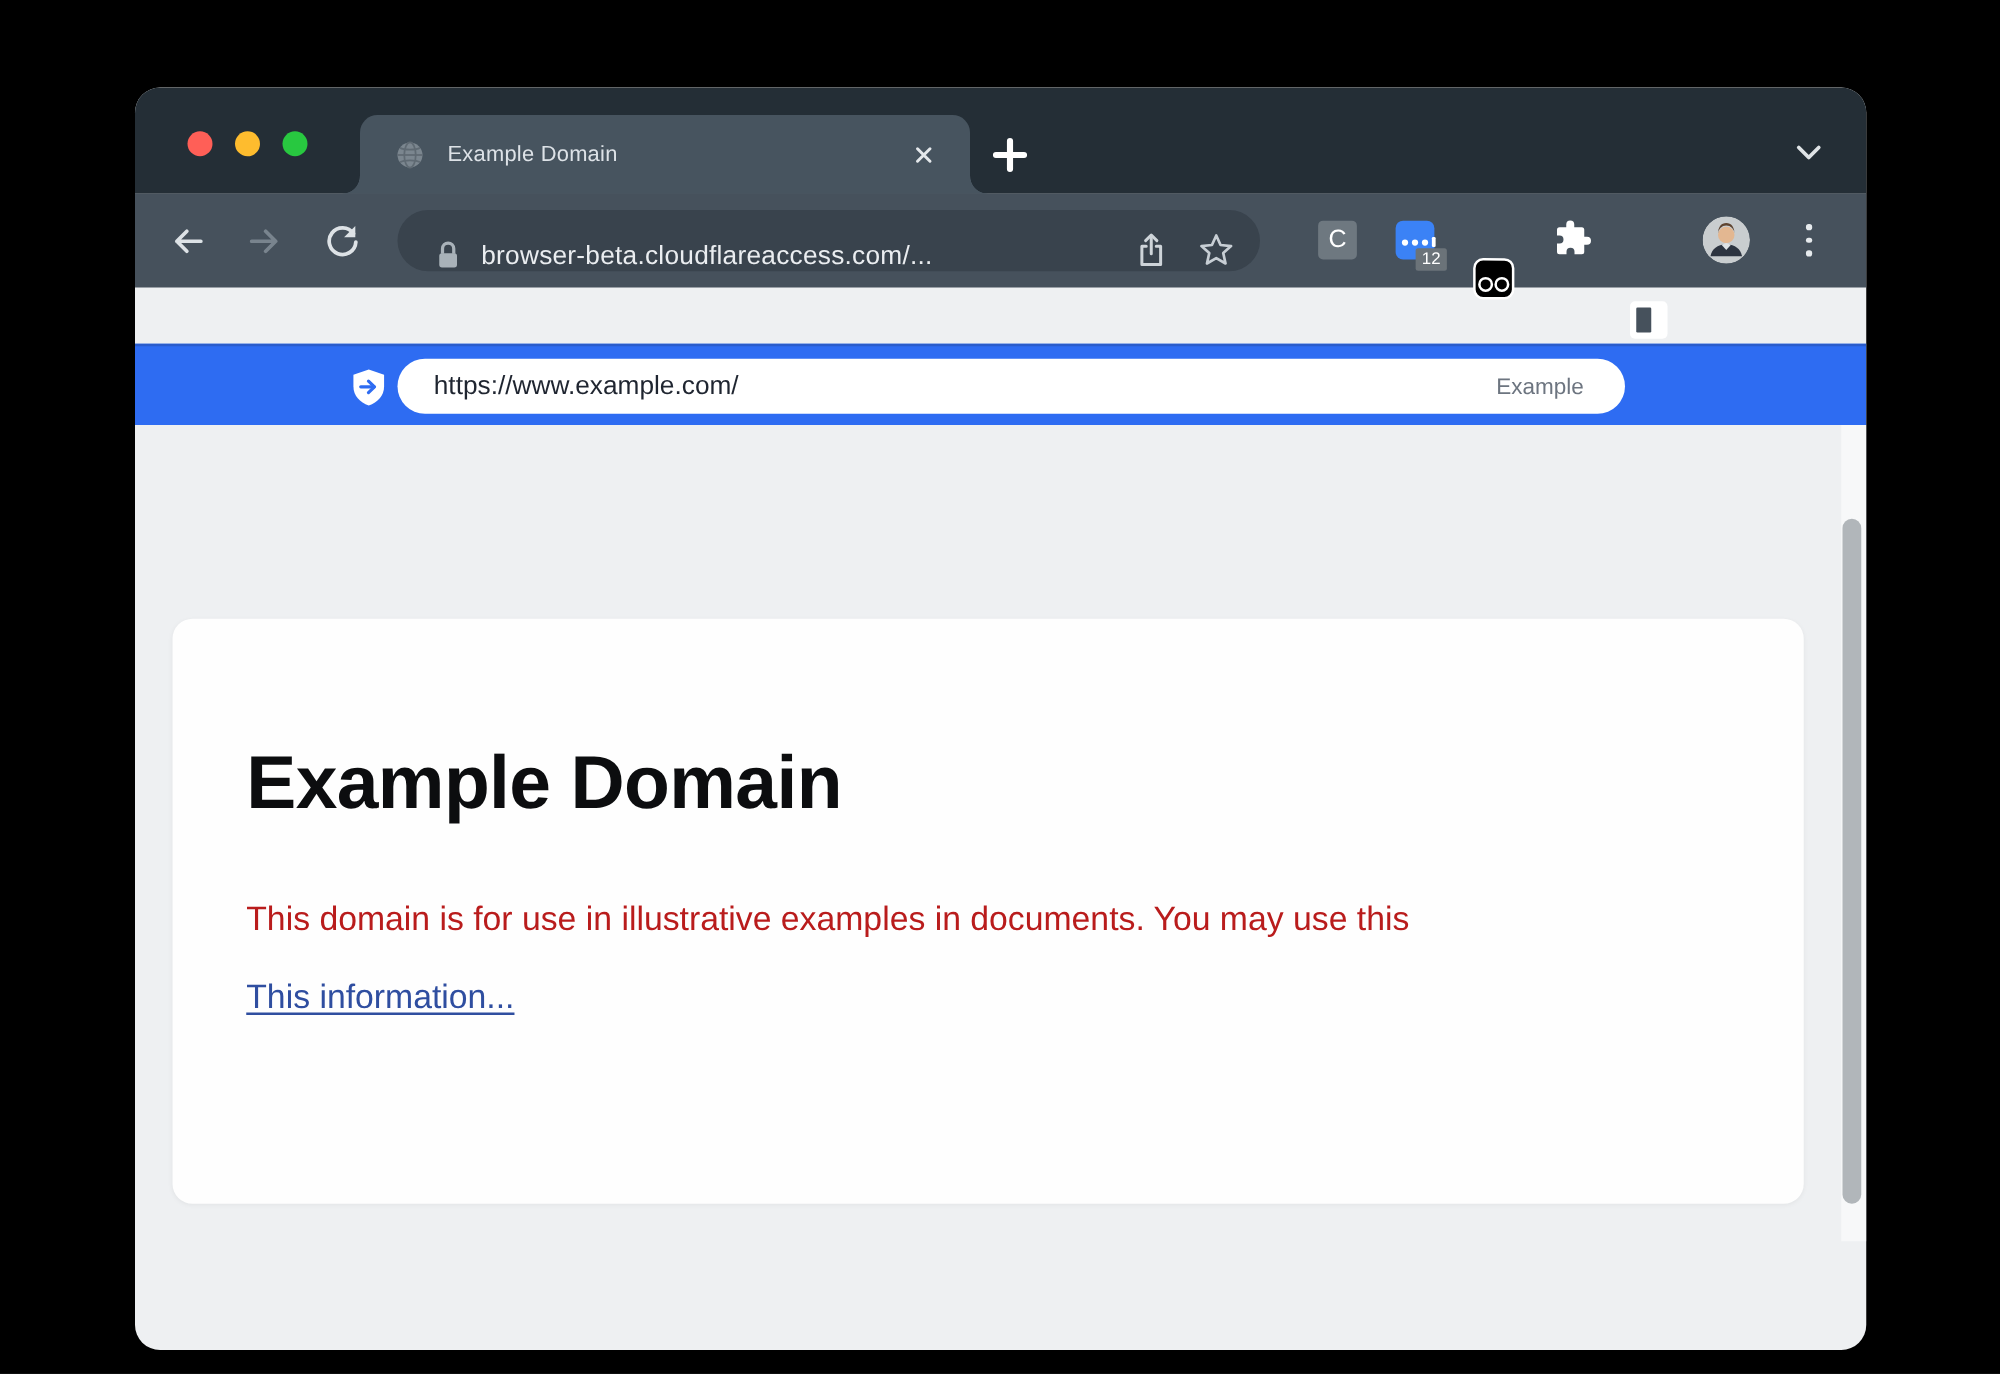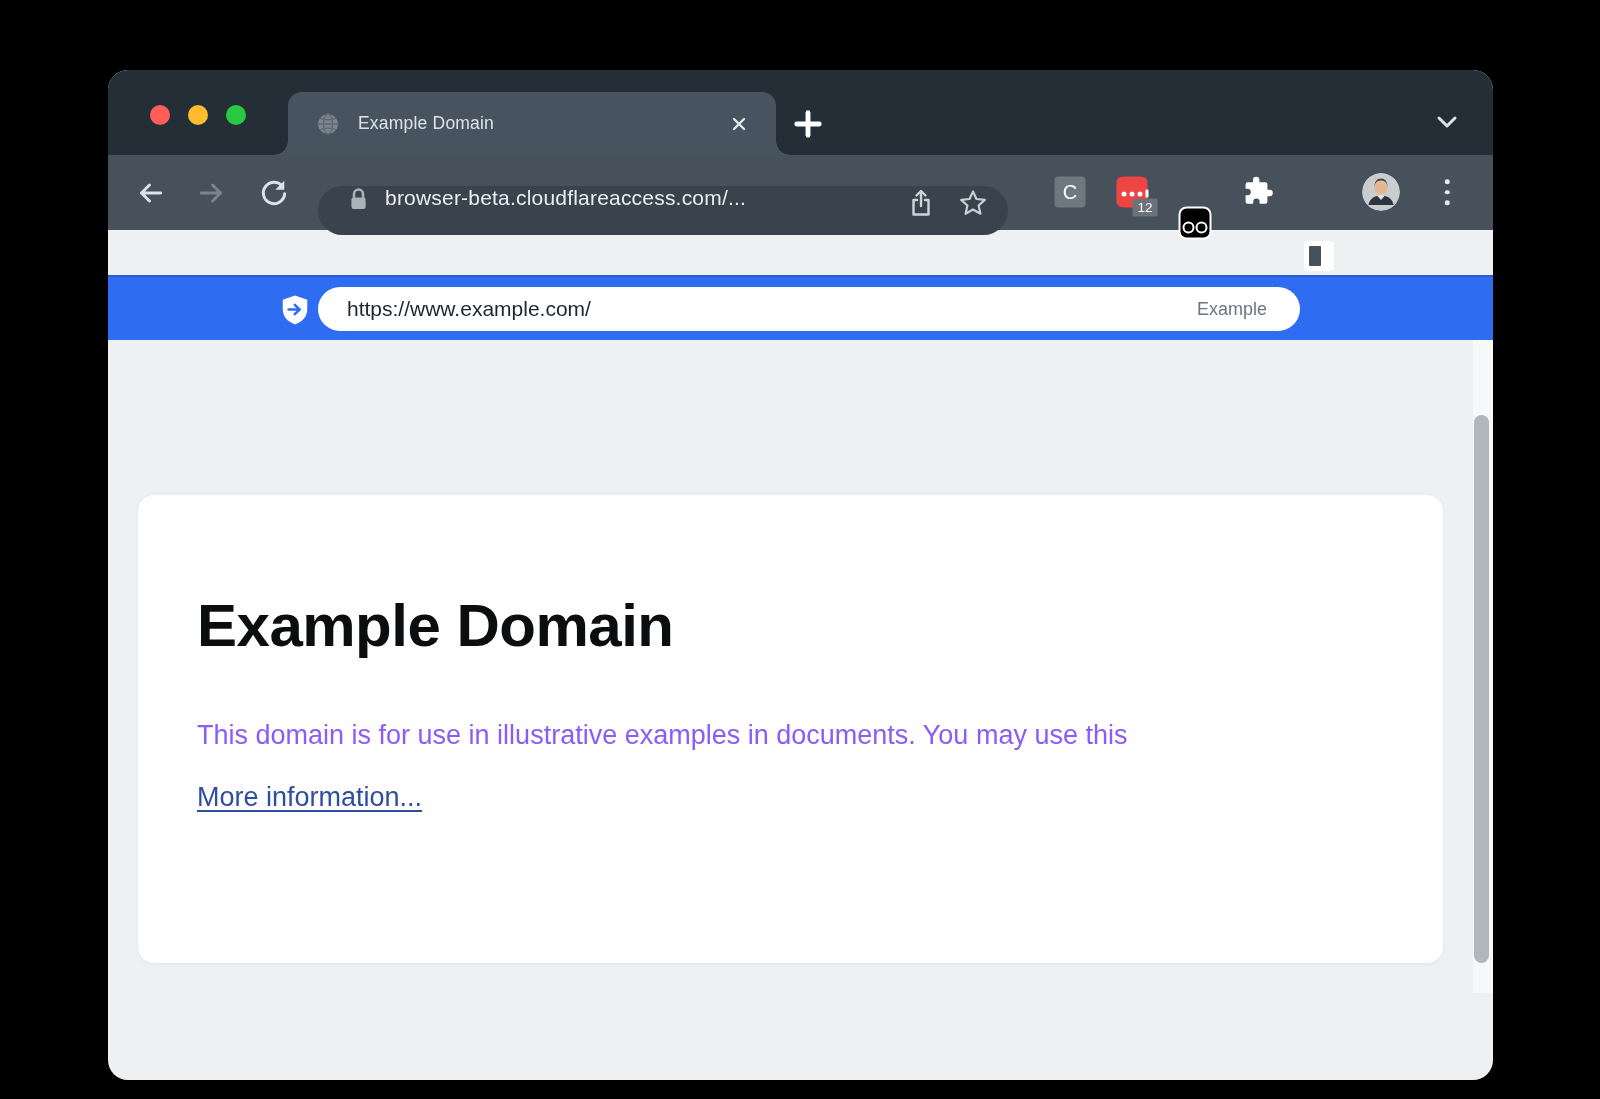--- a/index.html
+++ b/index.html
@@ -24,31 +24,31 @@
   .tab-close{margin-right:24px;display:flex;align-items:center;justify-content:center;
     width:26px;height:26px;border-radius:50%;cursor:pointer;}
   .newtab{position:absolute;left:683px;top:37px;width:34px;height:34px;display:flex;
     align-items:center;justify-content:center;cursor:pointer;}
   .tab-chevron{position:absolute;left:1325px;top:42px;width:28px;height:22px;cursor:pointer;}
 
   
   .toolbar{position:relative;height:75px;background:#46515c;}
   .navbtn{position:absolute;top:22px;width:32px;height:32px;display:flex;align-items:center;
     justify-content:center;cursor:pointer;}
-  .omnibox{position:absolute;left:210px;top:31px;width:690px;height:49px;border-radius:25px;
-    background:#39434d;display:flex;align-items:flex-start;}
+  .omnibox{position:absolute;left:210px;top:13px;width:690px;height:49px;border-radius:25px;
+    background:#39434d;display:flex;align-items:flex-end;}
   .omnibox .lock{margin-left:30px;display:flex;}
   .omnibox .url{margin-left:16px;font-size:21px;color:#eaedf0;letter-spacing:.2px;font-weight:500;
     white-space:nowrap;flex:1;}
   .omni-icon{width:34px;height:34px;display:flex;align-items:center;justify-content:center;
     margin-right:18px;cursor:pointer;}
   .ext{position:absolute;top:37px;transform:translate(-50%,-50%);cursor:pointer;}
   .ext-c{width:31px;height:31px;border-radius:4px;background:#6e7880;color:#fff;font-size:20px;
     display:flex;align-items:center;justify-content:center;}
-  .ext-red{width:31px;height:31px;border-radius:6px;background:#ef4444;position:relative;}
+  .ext-red{width:31px;height:31px;border-radius:6px;background:#3b82f6;position:relative;}
   .ext-red .dots{position:absolute;left:5px;top:13px;display:flex;gap:3px;align-items:center;}
   .ext-red .dots i{width:5px;height:5px;border-radius:50%;background:#fff;}
   .ext-red .dots b{width:2.5px;height:8px;background:#fff;border-radius:1px;}
   .ext-badge{position:absolute;right:-10px;bottom:-9px;background:#6b7379;color:#fff;
     font-size:13.5px;padding:1px 5px;border-radius:2px;line-height:16px;}
   .ext-black{width:33px;height:33px;border-radius:8px;background:#000;border:2px solid #fff;
     position:relative;}
   .ext-black i{position:absolute;bottom:4px;width:12px;height:12px;border:2.5px solid #fff;
     border-radius:50%;background:#000;}
   .ext-black i.l{left:2px;} .ext-black i.r{right:2px;}
@@ -67,21 +67,21 @@
   .iso-url{border:none;outline:none;background:transparent;margin-left:27px;flex:1;
     font-size:21px;color:#1f2530;font-family:"Liberation Sans", sans-serif;}
   .iso-min{margin-right:27px;font-size:18px;color:#6d7580;cursor:pointer;background:none;
     border:none;font-family:"Liberation Sans", sans-serif;}
 
   
   .content{position:relative;height:653px;background:#eef0f2;}
   .card{position:absolute;left:30px;top:155px;width:1305px;height:468px;background:#fefefe;
     border-radius:16px;box-shadow:0 1px 4px rgba(0,0,0,.05);padding:96px 60px 0 59px;}
   .card h1{margin:0;font-size:60px;font-weight:bold;color:#0c0d0f;letter-spacing:-.5px;}
-  .card .para{margin-top:56px;font-size:27px;line-height:38px;color:#8b5cf6;}
+  .card .para{margin-top:56px;font-size:27px;line-height:38px;color:#b91c1c;}
   .card .morelink{display:inline-block;margin-top:28px;font-size:27px;text-decoration:underline;
     text-underline-offset:4px;cursor:pointer;}
 
   .scroll-track{position:absolute;right:0;top:0;width:20px;height:653px;background:#f7f8f9;}
   .scroll-thumb{position:absolute;right:4px;top:75px;width:15px;height:548px;border-radius:7.5px;
     background:#b1b6ba;cursor:pointer;}
 </style>
 </head>
 <body>
 
@@ -234,19 +234,19 @@
       <button class="iso-min">Example</button>
     </div>
   </div>
 
   <div class="content">
     <div class="card">
       <h1>Example Domain</h1>
       <div class="para">
         <span style="display:block">This domain is for use in illustrative examples in documents. You may use this</span>
       </div>
-      <a class="morelink" style="color:#2f4ea0">More information...</a>
+      <a class="morelink" style="color:#2f4ea0">This information...</a>
     </div>
     <div class="scroll-track"></div>
     <div class="scroll-thumb"></div>
   </div>
 
 </div>
 
 </body></html>

